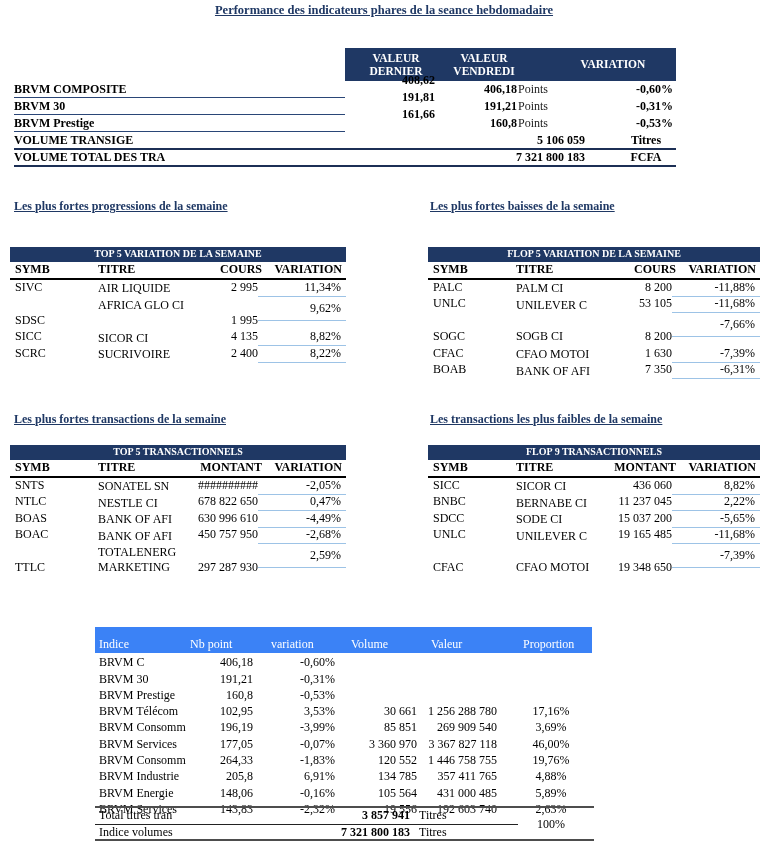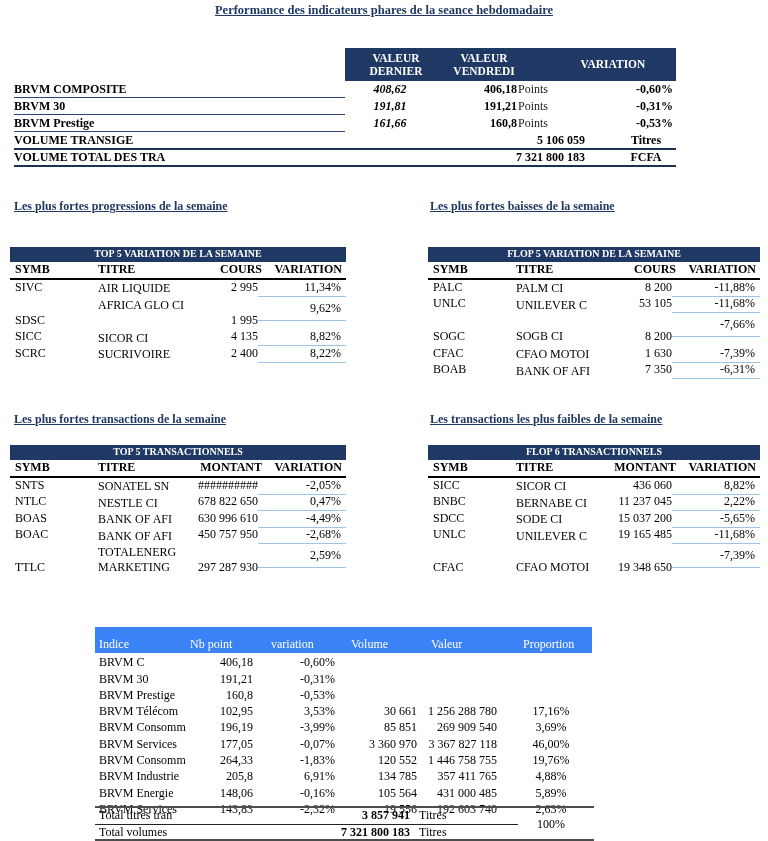--- a/index.html
+++ b/index.html
@@ -19,21 +19,21 @@
   
   .sum-head { position:absolute; left:345px; top:48px; width:331px; height:33px;
               background:#1F3864; color:#fff; font-weight:bold; font-size:11.5px; }
   .sum-head .hc { position:absolute; top:0; height:100%; display:flex; align-items:center;
                   justify-content:center; text-align:center; line-height:13px; }
   .hc.dernier  { left:10px;  width:82px; }
   .hc.vendredi { left:96px;  width:86px; }
   .hc.variat   { right:8px;  width:110px; }
   .sum-row { position:absolute; left:0; width:768px; height:17px; font-size:12px; font-weight:bold; }
   .sum-row .lbl { position:absolute; left:14px; bottom:1px; white-space:nowrap; max-width:330px; overflow:hidden;margin-top:39px; }
-  .sum-row .v1  { position:absolute; left:345px; width:90px;  text-align:center; bottom:1px;font-style:italic; }
+  .sum-row .v1  { position:absolute; left:345px; width:90px;  text-align:right; bottom:10px; }
   .sum-row .v2  { position:absolute; left:440px; width:77px;  text-align:right; bottom:1px; }
   .sum-row .unit{ position:absolute; left:518px; width:68px;  text-align:left; bottom:1px;
                   font-weight:normal; color:#222; }
   .sum-row .var { position:absolute; left:576px; width:97px;  text-align:right; bottom:1px; }
   .sum-row .bigv{ position:absolute; left:400px; width:185px; text-align:right; bottom:1px; }
   .sum-row .bigu{ position:absolute; left:604px; width:84px;  text-align:center; bottom:1px; }
   .sline  { position:absolute; height:0; border-top:1.5px solid #2a4677; }
   .sline.full { border-top:2px solid #1c2f55; }
 
   
@@ -265,21 +265,21 @@
   <div class="row tall">
     <span class="r-symb">TTLC</span>
     <div class="r-titre">TOTALENERG MARKETING</div>
     <span class="r-cours">297 287 930</span>
     <span class="r-var">2,59%</span>
     <div class="r-rule"></div>
   </div>
 </div>
 
 <div class="mtab" id="t-floptrans">
-  <div class="bar">FLOP 6 TRANSACTIONNELS</div>
+  <div class="bar">FLOP 9 TRANSACTIONNELS</div>
   <div class="cols">
     <span class="c-symb">SYMB</span>
     <span class="c-titre">TITRE</span>
     <span class="c-cours">MONTANT</span>
     <span class="c-var">VARIATION</span>
   </div>
   <div class="row">
     <span class="r-symb">SICC</span>
     <div class="r-titre">SICOR CI</div>
     <span class="r-cours">436 060</span>
@@ -409,19 +409,19 @@
   </div>
 
   <div class="iline heavy1"></div>
   <div class="trow t1">
     <span class="tlbl">Total titres tran</span>
     <span class="tval">3 857 941</span>
     <span class="tunit">Titres</span>
   </div>
   <div class="iline inner"></div>
   <div class="trow t2">
-    <span class="tlbl">Total volumes</span>
+    <span class="tlbl">Indice volumes</span>
     <span class="tval">7 321 800 183</span>
     <span class="tunit">Titres</span>
   </div>
   <div class="prop100">100%</div>
   <div class="iline heavy2"></div>
 </div>
 
 </body></html>

